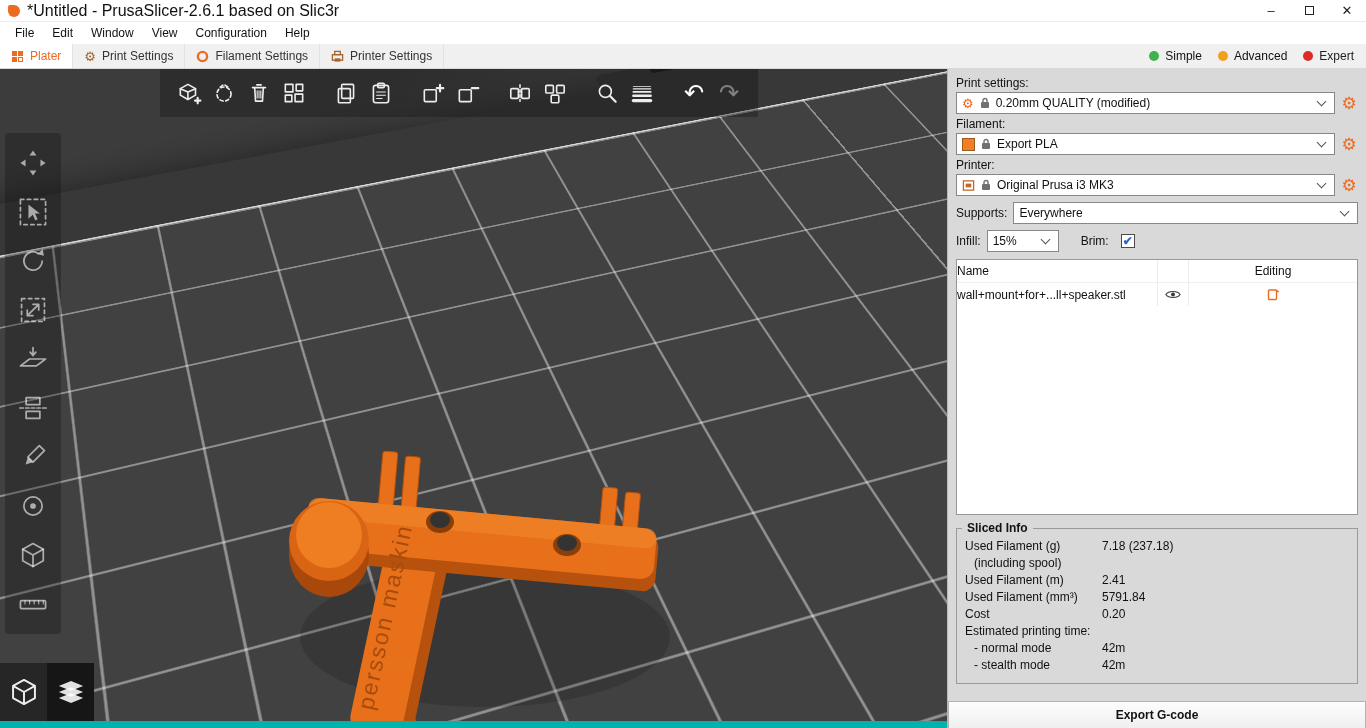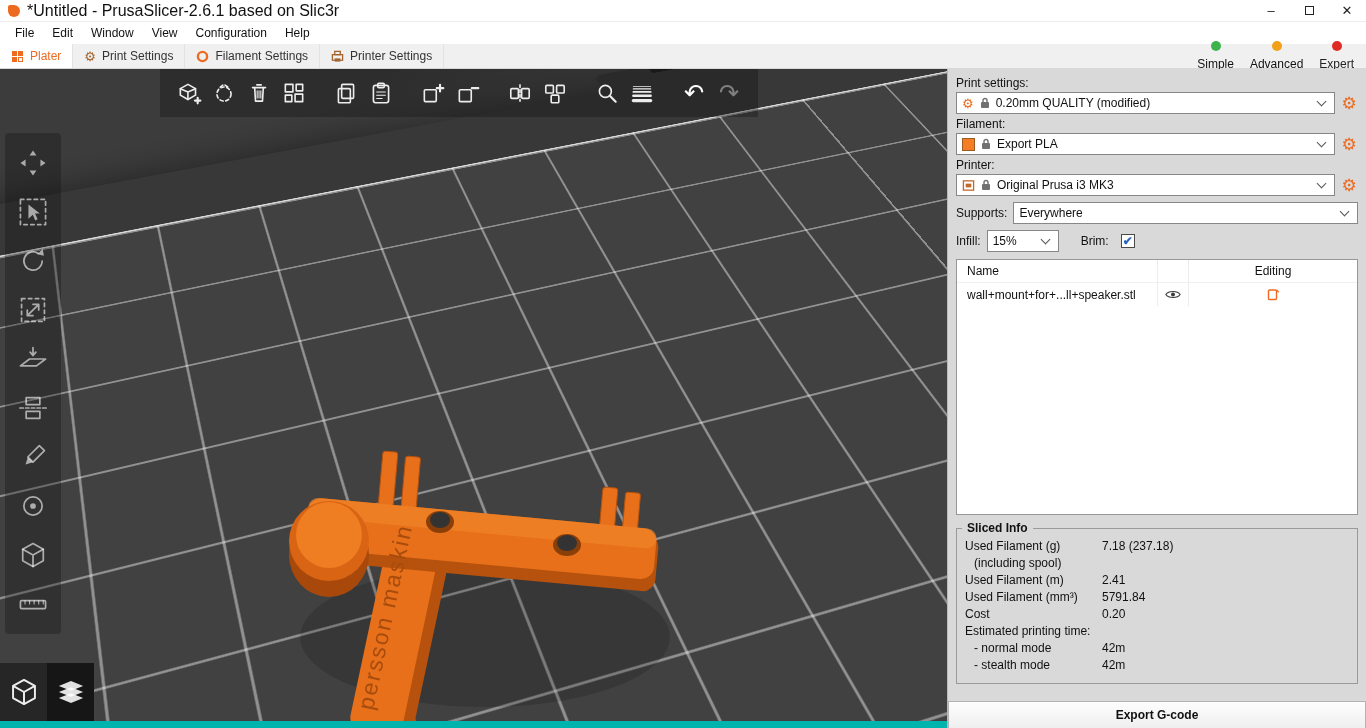--- a/index.html
+++ b/index.html
@@ -18,21 +18,21 @@
   .max-box { width:9px; height:9px; border:1px solid #222; display:inline-block; }
   
   .menubar { height:22px; display:flex; align-items:center; background:#fff; padding-left:6px; }
   .menu-item { padding:0 9px; }
   
   .tabbar { height:25px; background:#f0f0f0; display:flex; align-items:stretch; border-bottom:1px solid #d8d8d8; }
   .tab { display:flex; align-items:center; gap:6px; padding:0 11px; color:#333; border-right:1px solid #e2e2e2; }
   .tab.selected { background:#fff; color:#ed6b21; }
   .tab-gear { font-size:13px; color:#a4642f; line-height:1; }
   .modes { margin-left:auto; display:flex; align-items:center; gap:16px; padding-right:12px; }
-  .mode { display:flex; align-items:center; gap:6px;flex-direction:column; }
+  .mode { display:flex; align-items:center; gap:6px; }
   .dot { width:10px; height:10px; border-radius:50%; }
   .mode.expert .mode-label { font-weight:normal; color:#222; }
   
   .main { display:flex; height:660px; }
   .viewport {
     position:relative; width:947px; height:660px; overflow:hidden;
     background:linear-gradient(115deg, #3c3c3c 30%, #555 65%, #9a9a9a 100%);
   }
   
   .bed-wrap {
@@ -94,21 +94,21 @@
   .inline-row .plabel { margin:0 6px 0 0; }
   .supports-combo { flex:1;gap:12px; }
   .infill-combo { width:72px; flex:none; }
   .brim-gap { width:22px; }
   .cb { width:14px; height:14px; background:#fff; border:1px solid #4a4a4a; display:flex; align-items:center; justify-content:center; margin-left:6px; }
   .cb .check { color:#2a62c4; font-size:12px; line-height:1; font-weight:bold; }
   
   .object-list { margin-top:7px; height:256px; background:#fff; border:1px solid #979797; display:flex; flex-direction:column; font-size:12px; }
   .ol-header { display:flex; height:23px; align-items:center; border-bottom:1px solid #f0f0f0; }
   .ol-row { display:flex; height:23px; align-items:center; }
-  .col-name { width:200px; padding-left:10px; white-space:nowrap; overflow:hidden; }
+  .col-name { width:200px; white-space:nowrap; overflow:hidden; }
   .col-eye { width:32px; display:flex; align-items:center; justify-content:center; border-left:1px solid #ececec; border-right:1px solid #ececec; height:100%; }
   .col-edit { flex:1; display:flex; align-items:center; justify-content:center; height:100%; }
   
   .sliced { position:relative; margin-top:13px; border:1px solid #9a9a9a; padding:10px 8px 8px 8px; }
   .sliced-title { position:absolute; top:-8px; left:5px; background:#d9d9d9; padding:0 5px; font-weight:bold; }
   .srow { display:flex; height:17px; align-items:flex-start; }
   .slabel { width:137px; flex:none; }
   .slabel.ind1 { padding-left:9px; }
   .sval { flex:1; }
   

